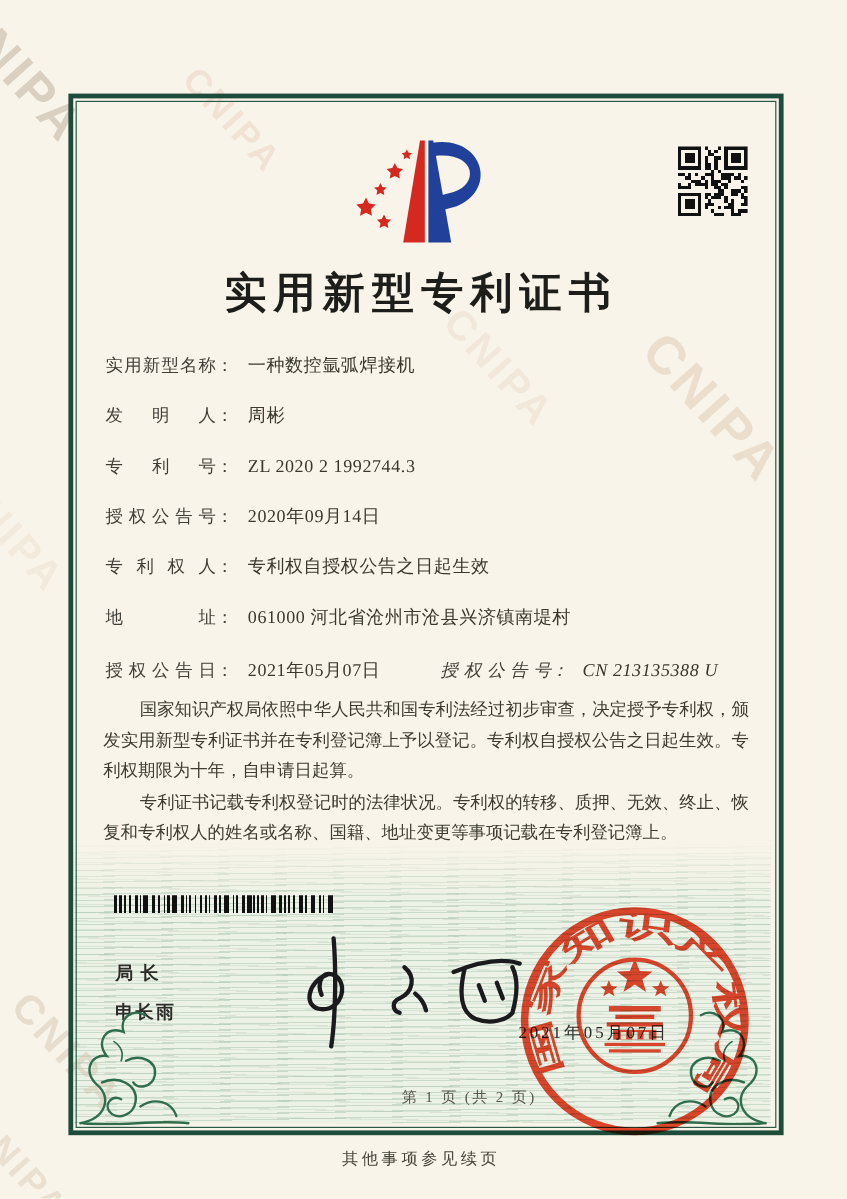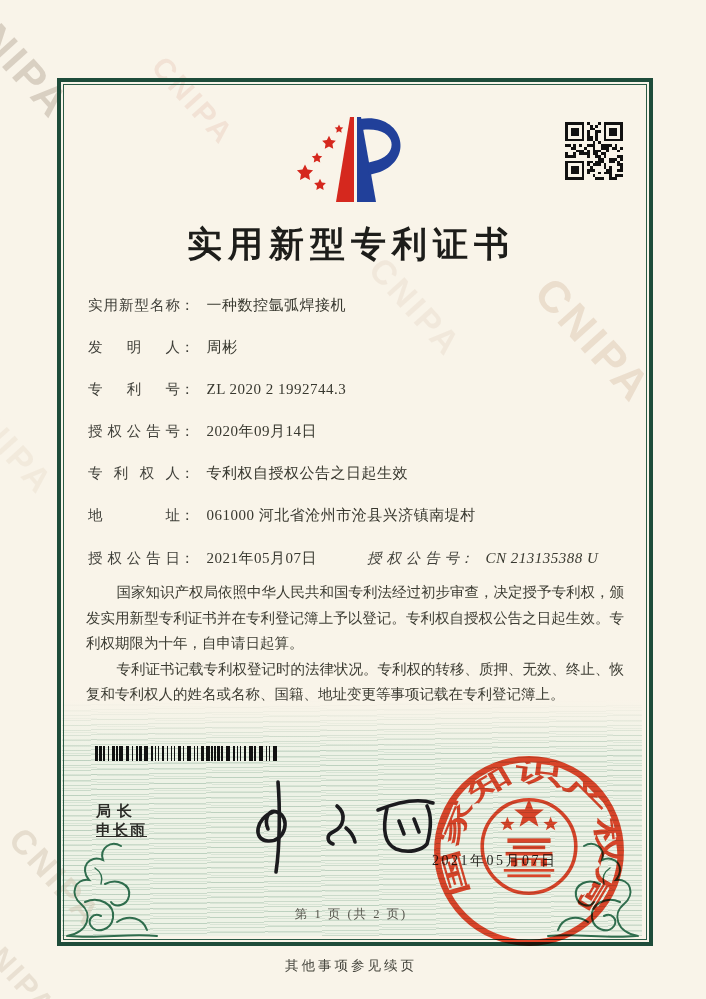--- a/index.html
+++ b/index.html
@@ -69,21 +69,21 @@
   .grant-row .group2{margin-left:46px;font-style:italic;}
 
   .paras{left:86px; top:580px; width:538px; font-size:14.5px; line-height:25.5px;
     text-align:justify; color:#3c3c33;}
   .paras p{margin:0; text-indent:2.1em;}
 
   .barcode{left:95px; top:746px;}
 
   .director{left:96px; top:802px; font-family:"Liberation Sans","DejaVu Sans",sans-serif;
     font-size:15px; color:#2c2c28; font-weight:600;}
-  .director .name{letter-spacing:2px;text-decoration:underline;}
+  .director .name{margin-top:13px; letter-spacing:2px;}
   .director .role{letter-spacing:6px;}
 
   .signature{left:243px; top:776px;}
 
   .seal{left:430px; top:752px; z-index:5; opacity:.92; mix-blend-mode:multiply;}
   .seal-date{left:432px; top:852px; z-index:4; width:210px; font-size:14px;
     letter-spacing:2.5px; color:#2a2a24;}
 
   .ornament-l{left:59px; top:840px; z-index:3;}
   .ornament-r{left:546px; top:840px; z-index:3; transform:scaleX(-1);}
@@ -397,17 +397,17 @@
   </svg>
   <svg class="ornament-r" style="position:absolute;" width="100" height="98" viewBox="0 0 100 98" fill="none" stroke="#2f6d4d" stroke-width="2" stroke-linecap="round">
     <path d="M8,96 C30,92 34,74 22,64 C10,54 16,38 30,40 C20,28 30,14 44,20 C40,8 52,0 62,6"></path>
     <path d="M26,62 C40,56 56,64 54,78 C52,90 38,94 32,86 C28,80 34,72 42,76"></path>
     <path d="M46,44 C58,38 72,44 70,56 C68,66 56,68 52,62"></path>
     <path d="M58,82 C70,74 84,78 88,90"></path>
     <path d="M10,96 C40,99 70,93 98,96"></path>
     <path d="M36,28 C42,32 44,38 42,44" stroke-width="1.4"></path>
   </svg>
 
-  <div class="page-info" style="position:absolute;">第 1 页 (共 2 页)</div>
+  <div class="page-info" style="position:absolute;padding-left:40px;">第 1 页 (共 2 页)</div>
 
   <div class="z3 footer-note">其他事项参见续页</div>
 
 </div>
 
 </body></html>

